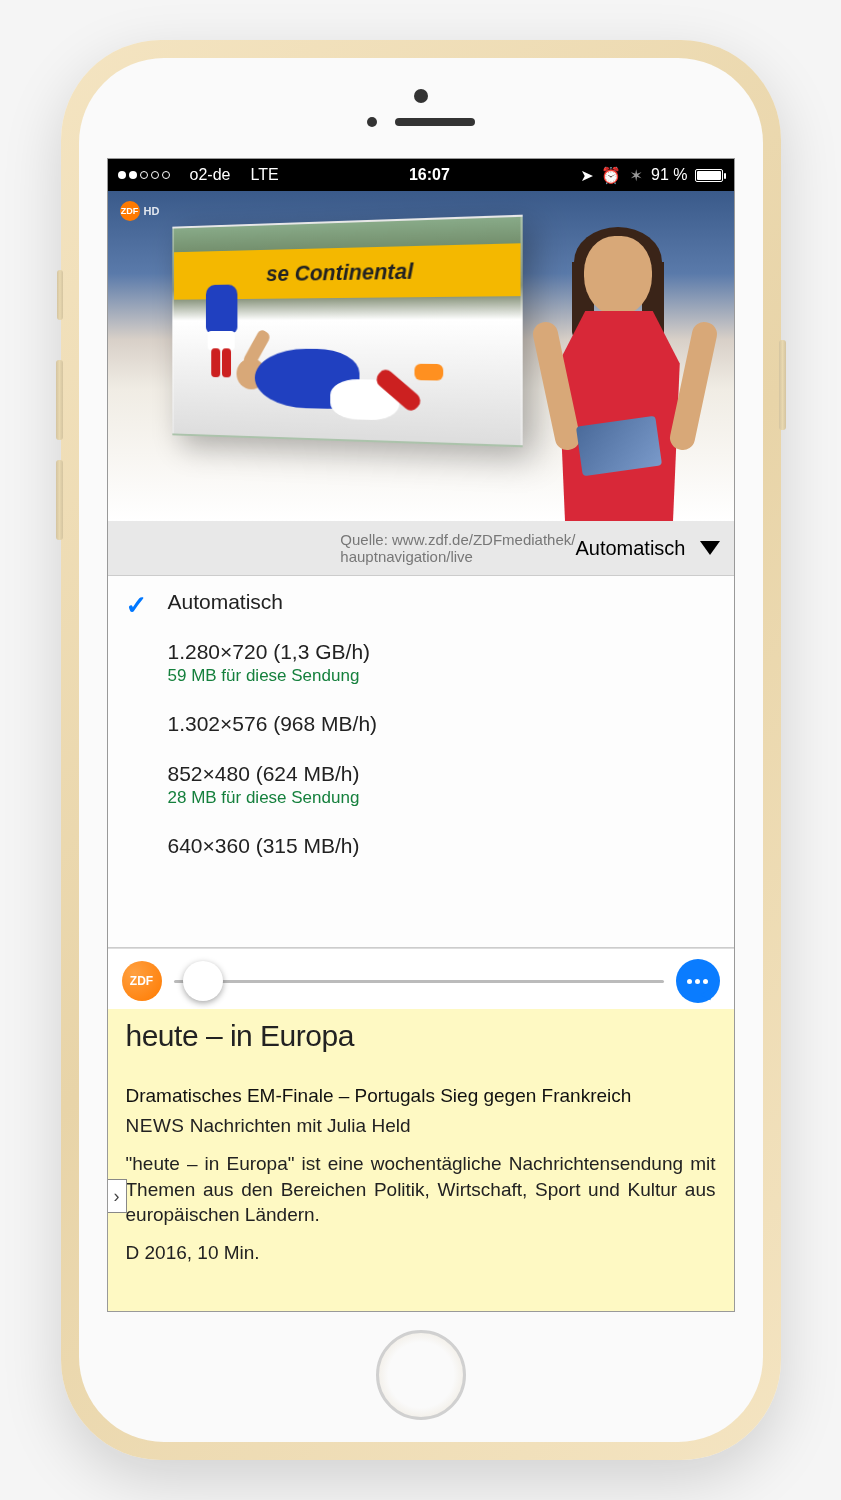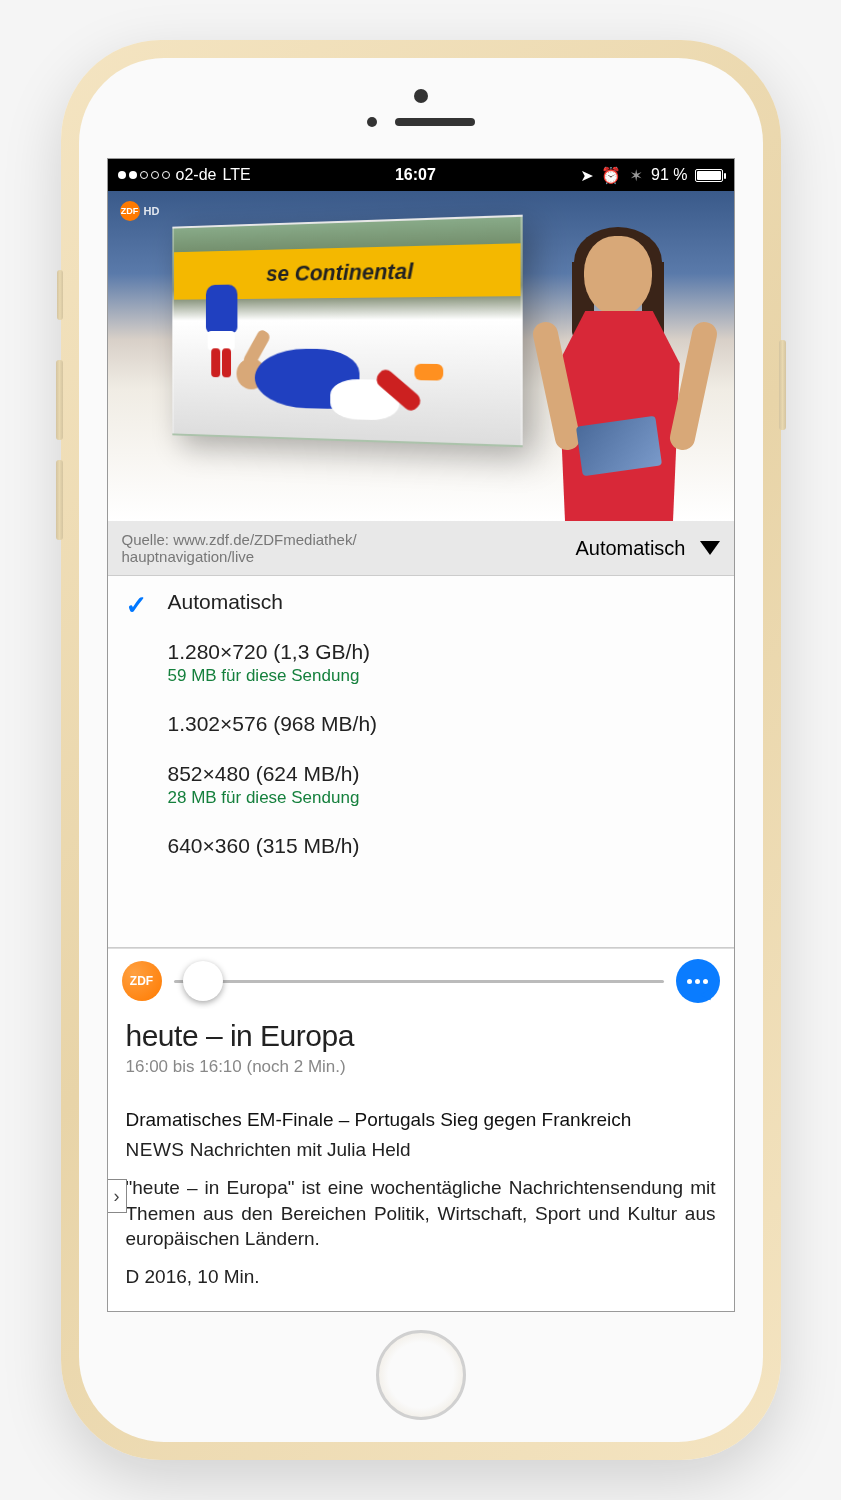--- a/index.html
+++ b/index.html
@@ -73,21 +73,21 @@
     .status-bar {
       height: 32px;
       background: #000;
       color: #fff;
       display: flex;
       align-items: center;
       padding: 0 10px;
       font-size: 16px;
       justify-content: space-between;
     }
-    .status-left { display: flex; align-items: center; gap: 6px; }
+    .status-left { display: flex; align-items: center; gap: 20px; }
     .signal-dots { display: flex; gap: 3px; align-items: center; }
     .signal-dots span { width: 8px; height: 8px; border-radius: 50%; display: inline-block; }
     .dot-filled { background: #fff; }
     .dot-empty { border: 1px solid #fff; }
     .status-right { display: flex; align-items: center; gap: 8px; }
     .battery-icon {
       width: 28px; height: 13px; border: 1px solid #fff; border-radius: 2px; position: relative;
       display: inline-block;
     }
     .battery-icon::after { content:""; position:absolute; right:-4px; top:3px; width:2px; height:6px; background:#fff; border-radius:1px;}
@@ -182,21 +182,21 @@
     }
     .pres-tablet {
       position: absolute; top: 200px; left: 55px;
       width: 80px; height: 50px; background: linear-gradient(135deg,#4a6a9a,#7a9aca);
       border-radius: 4px; transform: rotate(-8deg);
     }
 
     
     .source-row {
       background: #e8e8e8;
-      display: flex; justify-content: space-between; align-items: center;
+      display: flex; justify-content: flex-end; align-items: center;
       padding: 10px 14px;
       font-size: 15px; color: #777;
     }
     .source-row .right {
       display: flex; align-items: center; gap: 14px;
       color: #000; font-size: 20px;
     }
     .triangle-down {
       width: 0; height: 0; border-left: 10px solid transparent; border-right: 10px solid transparent; border-top: 14px solid #000;
     }
@@ -248,21 +248,21 @@
       position: relative;
     }
     .chat-bubble::after {
       content:""; position:absolute; bottom: 2px; right: 6px;
       width: 0; height: 0; border-left: 6px solid transparent; border-right: 6px solid transparent; border-top: 10px solid #0a7cff;
       transform: rotate(-30deg);
     }
     .chat-bubble span { width:5px; height:5px; background:#fff; border-radius:50%; }
 
     .detail-section {
-      background: #ffffff;
+      background: #fef9c3;
       padding: 6px 18px 18px;
       flex: 1;
       overflow: hidden;
       position: relative;
     }
     .show-title { font-size: 30px; color: #222; margin-top: 4px; letter-spacing: -0.5px; }
     .show-time { font-size: 17px; color: #888; margin-top: 4px; }
     .headline { font-size: 19px; color: #111; margin-top: 32px; font-weight: 500; }
     .category-line { font-size: 19px; color: #222; margin-top: 8px; }
     .category-line .cat { letter-spacing: 0.5px; }
@@ -401,21 +401,20 @@
         </div>
         <div class="chat-bubble">
           <span></span>
             <span></span>
             <span></span>
         </div>
       </div>
 
       <div class="detail-section">
         <div class="show-title">heute – in Europa</div>
-        <div class="show-time">16:00 bis 16:10 (noch 2 Min.)</div>
         <div class="headline">Dramatisches EM-Finale – Portugals Sieg gegen Frankreich</div>
         <div class="category-line">
           <span class="cat">NEWS</span>
           <span>Nachrichten mit Julia Held</span>
         </div>
         <div class="desc">"heute – in Europa" ist eine wochentägliche Nachrichtensendung mit Themen aus den Bereichen Politik, Wirtschaft, Sport und Kultur aus europäischen Ländern.</div>
         <div class="meta">D 2016, 10 Min.</div>
         <div class="expand-tab">
           <span>›</span>
         </div>

